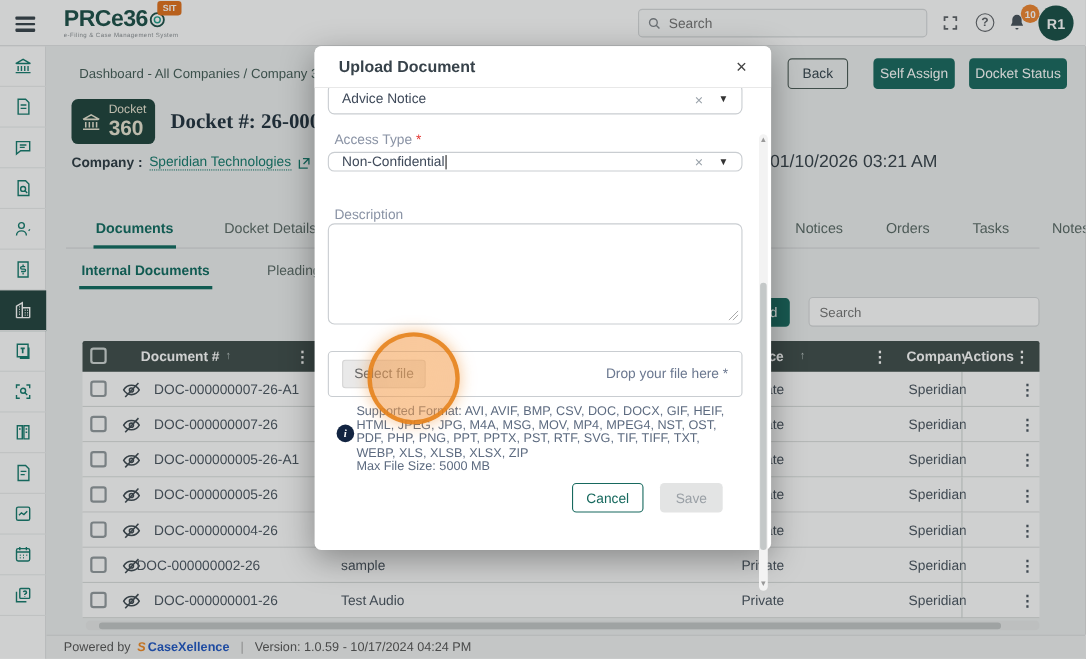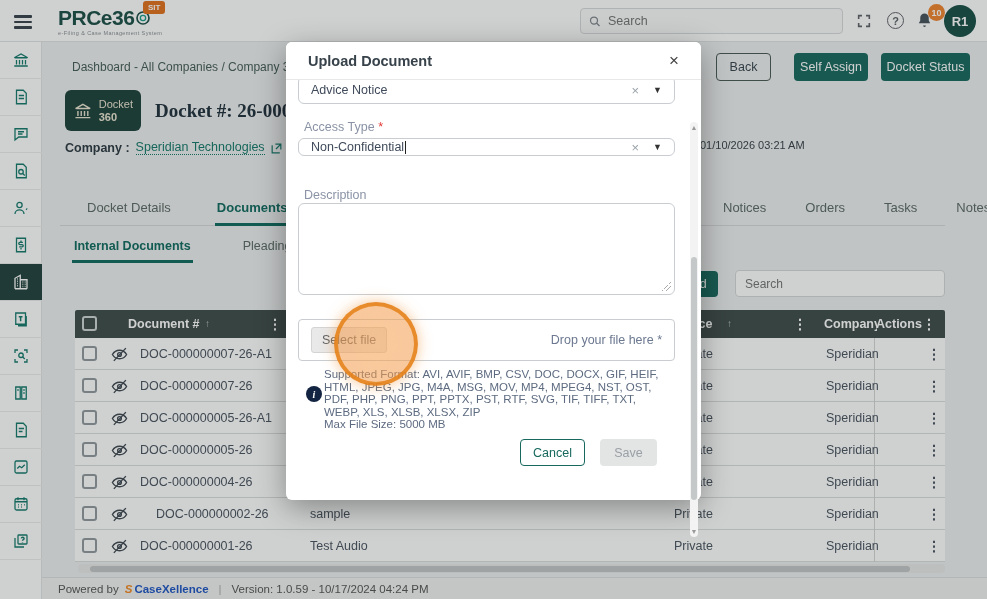--- a/index.html
+++ b/index.html
@@ -249,38 +249,38 @@
     <button class="btn btn-outline-dark abs" style="left:716px; top:53px; width:55px; height:28px;">Back</button>
     <button class="btn btn-teal abs" style="left:794px; top:53px; width:74px; height:28px;">Self Assign</button>
     <button class="btn btn-teal abs" style="left:881px; top:53px; width:89px; height:28px;">Docket Status</button>
 
     <div class="docket-badge">
       <svg width="22" height="22" viewBox="0 0 24 24" fill="none" stroke="currentColor" stroke-width="1.7">
         <path d="M3 9l9-5 9 5M4 9h16M6 12v6M10 12v6M14 12v6M18 12v6M3 20h18"></path>
       </svg>
       <div style="margin-left:6px; line-height:1;">
         <div style="font-size:11px;">Docket</div>
-        <div style="font-size:11px; font-weight:bold; margin-top:2px;">360</div>
+        <div style="font-size:19px; font-weight:bold; margin-top:2px;">360</div>
       </div>
     </div>
     <div class="abs docket-num" style="left:155px; top:100px;">Docket #: 26-0000</div>
 
     <div class="abs" style="left:65px; top:140px; font-size:12.5px; display:flex; align-items:flex-end;">
       <b style="color:#2c3a42;">Company :</b>
       <span class="company-link" style="margin-left:6px;">Speridian Technologies</span>
       <svg width="13" height="13" viewBox="0 0 24 24" fill="none" stroke="#147a6c" stroke-width="2.2" style="margin-left:5px;">
         <path d="M5 7h-1v13h13v-1M10 4h10v10M20 4L11 13"></path>
       </svg>
     </div>
-    <div class="abs" style="left:700px; top:139px; font-size:11px; color:#37424a;">01/10/2026 03:21 AM</div>
+    <div class="abs" style="left:700px; top:139px; font-size:16px; color:#37424a;">01/10/2026 03:21 AM</div>
 
     <div class="abs" style="left:60px; top:192px; width:885px; border-bottom:1px solid #d5d8d9; height:34px;">
       <div style="display:flex; gap:42px; padding-left:25px; position:absolute; left:0; top:0;">
+        <div class="tab active">Documents</div>
         <div class="tab">Docket Details</div>
-        <div class="tab active">Documents</div>
         <div class="tab">Party</div>
       </div>
       <div style="display:flex; gap:35px; position:absolute; left:661px; top:0;">
         <div class="tab">Notices</div>
         <div class="tab">Orders</div>
         <div class="tab">Tasks</div>
         <div class="tab">Notes</div>
       </div>
     </div>
 
@@ -373,21 +373,21 @@
       <span class="abs" style="left:751px; top:9px; width:52px; overflow:hidden; white-space:nowrap;">Speridian</span>
       <span class="dots abs" style="left:852px; top:8px; color:#4a5560;">⋮</span>
     </div>
     <div class="trow" style="top:498px;">
       <div class="chk abs" style="left:7px; top:8px;"></div>
       <svg class="abs" style="left:36px; top:8px;" width="17" height="17" viewBox="0 0 24 24" fill="none" stroke="#3f4a52" stroke-width="2">
           <path d="M2 12s3.5-6 10-6 10 6 10 6-3.5 6-10 6S2 12 2 12z"></path>
           <circle cx="12" cy="12" r="2.6"></circle>
           <line x1="4" y1="21" x2="21" y2="3"></line>
         </svg>
-      <span class="abs" style="left:81px; top:9px;">DOC-000000002-26</span>
+      <span class="abs" style="left:49px; top:9px;">DOC-000000002-26</span>
       <span class="abs" style="left:235px; top:9px;">sample</span>
       <span class="abs" style="left:599px; top:9px;">Private</span>
       <span class="abs actions-sep" style="left:799px; top:0; height:32px;"></span>
       <span class="abs" style="left:751px; top:9px; width:52px; overflow:hidden; white-space:nowrap;">Speridian</span>
       <span class="dots abs" style="left:852px; top:8px; color:#4a5560;">⋮</span>
     </div>
     <div class="trow" style="top:530px;">
       <div class="chk abs" style="left:7px; top:8px;"></div>
       <svg class="abs" style="left:36px; top:8px;" width="17" height="17" viewBox="0 0 24 24" fill="none" stroke="#3f4a52" stroke-width="2">
           <path d="M2 12s3.5-6 10-6 10 6 10 6-3.5 6-10 6S2 12 2 12z"></path>

